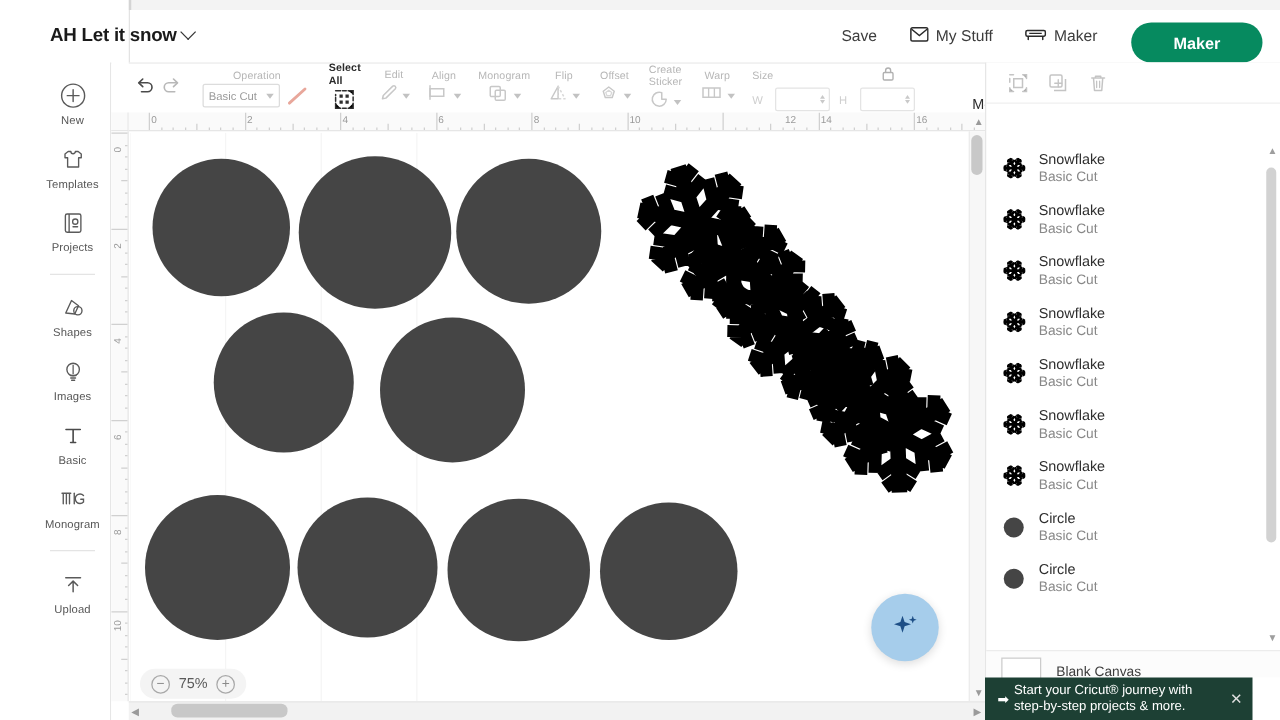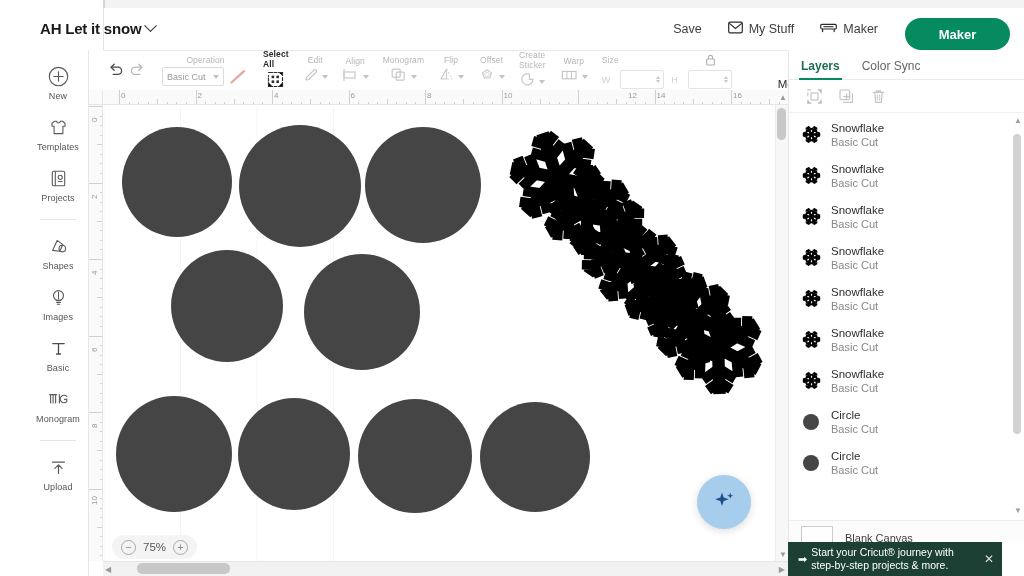--- a/index.html
+++ b/index.html
@@ -731,24 +731,20 @@
     <span>
       <svg width="26" height="26" viewBox="0 0 26 26">
         <path d="M11 5.5 L12.7 10.6 L17.8 12.3 L12.7 14 L11 19.1 L9.3 14 L4.2 12.3 L9.3 10.6 Z" fill="#1d4e86"></path>
         <path d="M19.2 5.6 L20 7.9 L22.3 8.7 L20 9.5 L19.2 11.8 L18.4 9.5 L16.1 8.7 L18.4 7.9 Z" fill="#1d4e86"></path>
       </svg>
     </span>
   </div>
 
   <div class="rpanel">
 
-    <div class="rp-tabs">
-      <div class="rp-tab active">Layers</div>
-      <div class="rp-tab">Color Sync</div>
-    </div>
 
     <div class="rp-actions">
       <span class="rp-act">
         <svg width="17" height="17" viewBox="0 0 17 17">
             <path d="M1.8 1.8 h3 M12.2 1.8 h3 v3 M15.2 12.2 v3 h-3 M4.8 15.2 h-3 v-3 M1.8 4.8 v3" stroke="#5a5a5a" stroke-width="1.2" stroke-linecap="round"></path>
             <rect x="5" y="5" width="7" height="7" fill="none" stroke="#5a5a5a" stroke-width="1.2"></rect>
           </svg>
       </span>
       <span class="rp-act">
         <svg width="17" height="17" viewBox="0 0 17 17">

